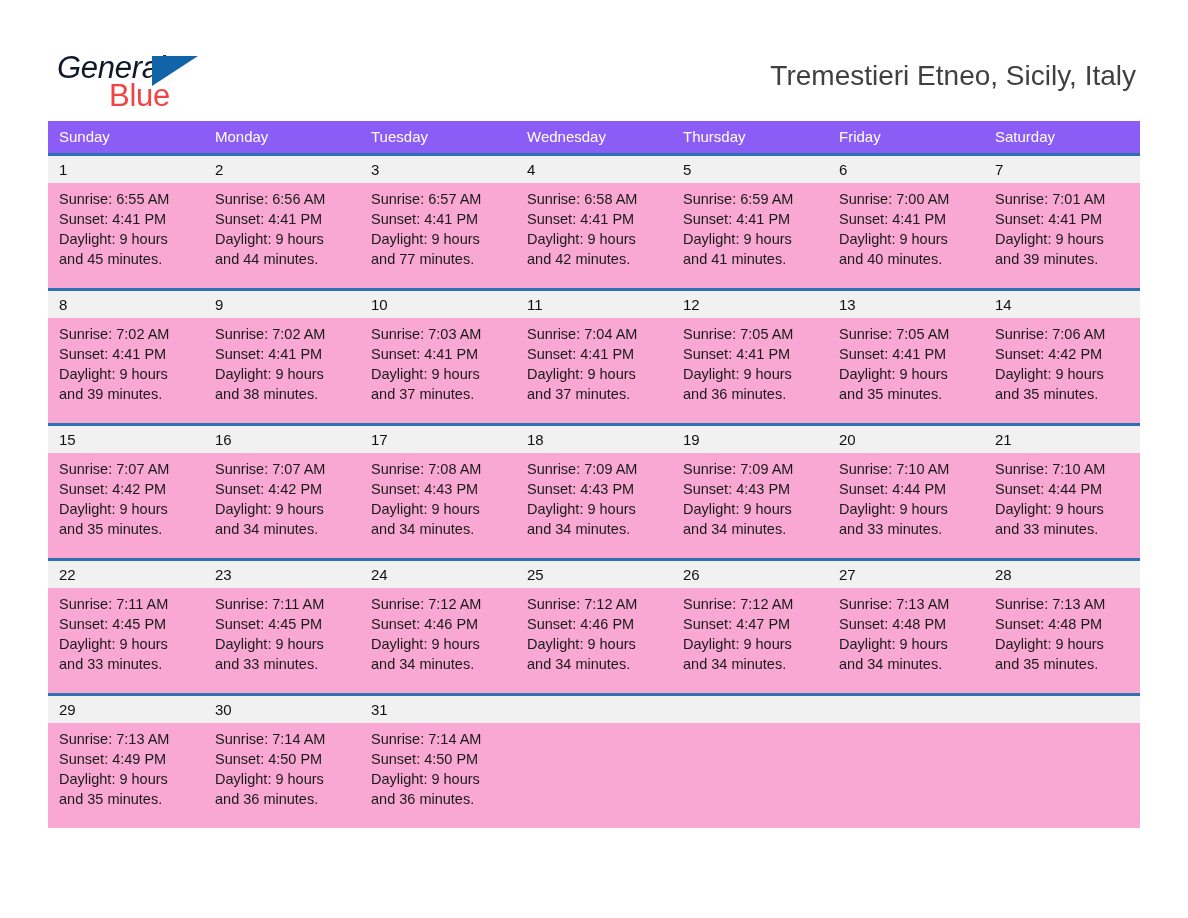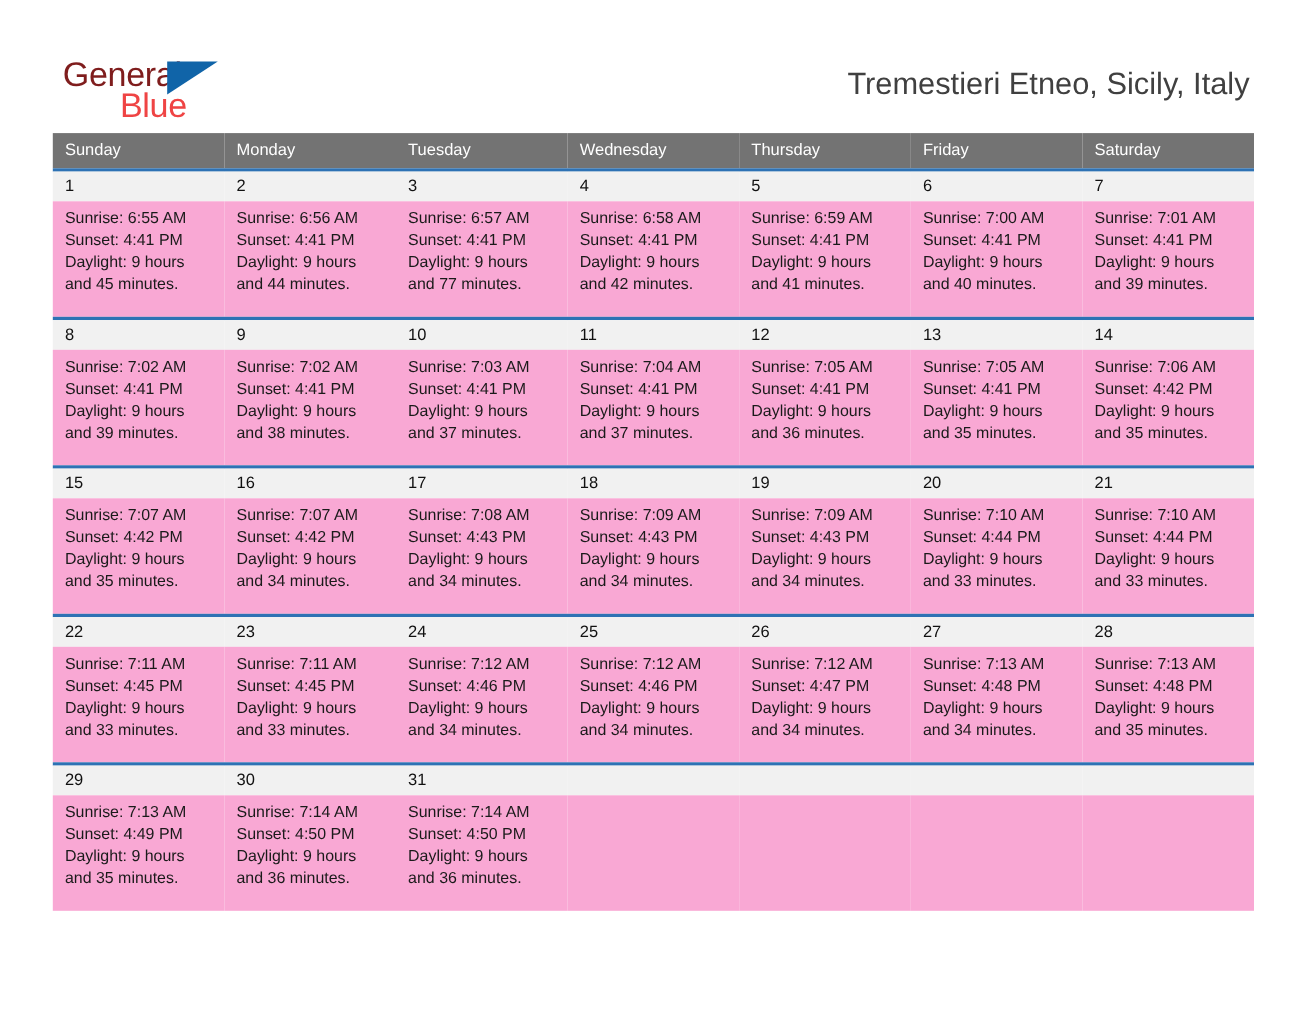--- a/index.html
+++ b/index.html
@@ -35,23 +35,24 @@
   .logo {
     position: relative;
     width: 146px;
     height: 62px;
     flex: 0 0 auto;
     padding-top: 4px;
   }
   .logo-general {
     font-size: 31px;
     line-height: 31px;
-    color: #7f1d1d;
+    color: #0f172a;
     letter-spacing: -0.3px;
     font-weight: 400;
+    font-style: italic;
   }
   .logo-tri {
     position: absolute;
     left: 95px;
     top: 8px;
     width: 0;
     height: 0;
     border-left: 46px solid #1064a8;
     border-bottom: 30px solid transparent;
   }
@@ -87,21 +88,21 @@
   
   .calendar {
     margin: 11px 48px 0 48px;
     width: 1092px;
     border-collapse: collapse;
     table-layout: fixed;
   }
   .calendar col { width: 156px; }
 
   .calendar thead th {
-    background: #737373;
+    background: #8b5cf6;
     color: #ffffff;
     font-size: 15px;
     font-weight: 400;
     text-align: left;
     padding: 7px 0 8px 11px;
     height: 32px;
     vertical-align: middle;
   }
 
   .weekrule td {

